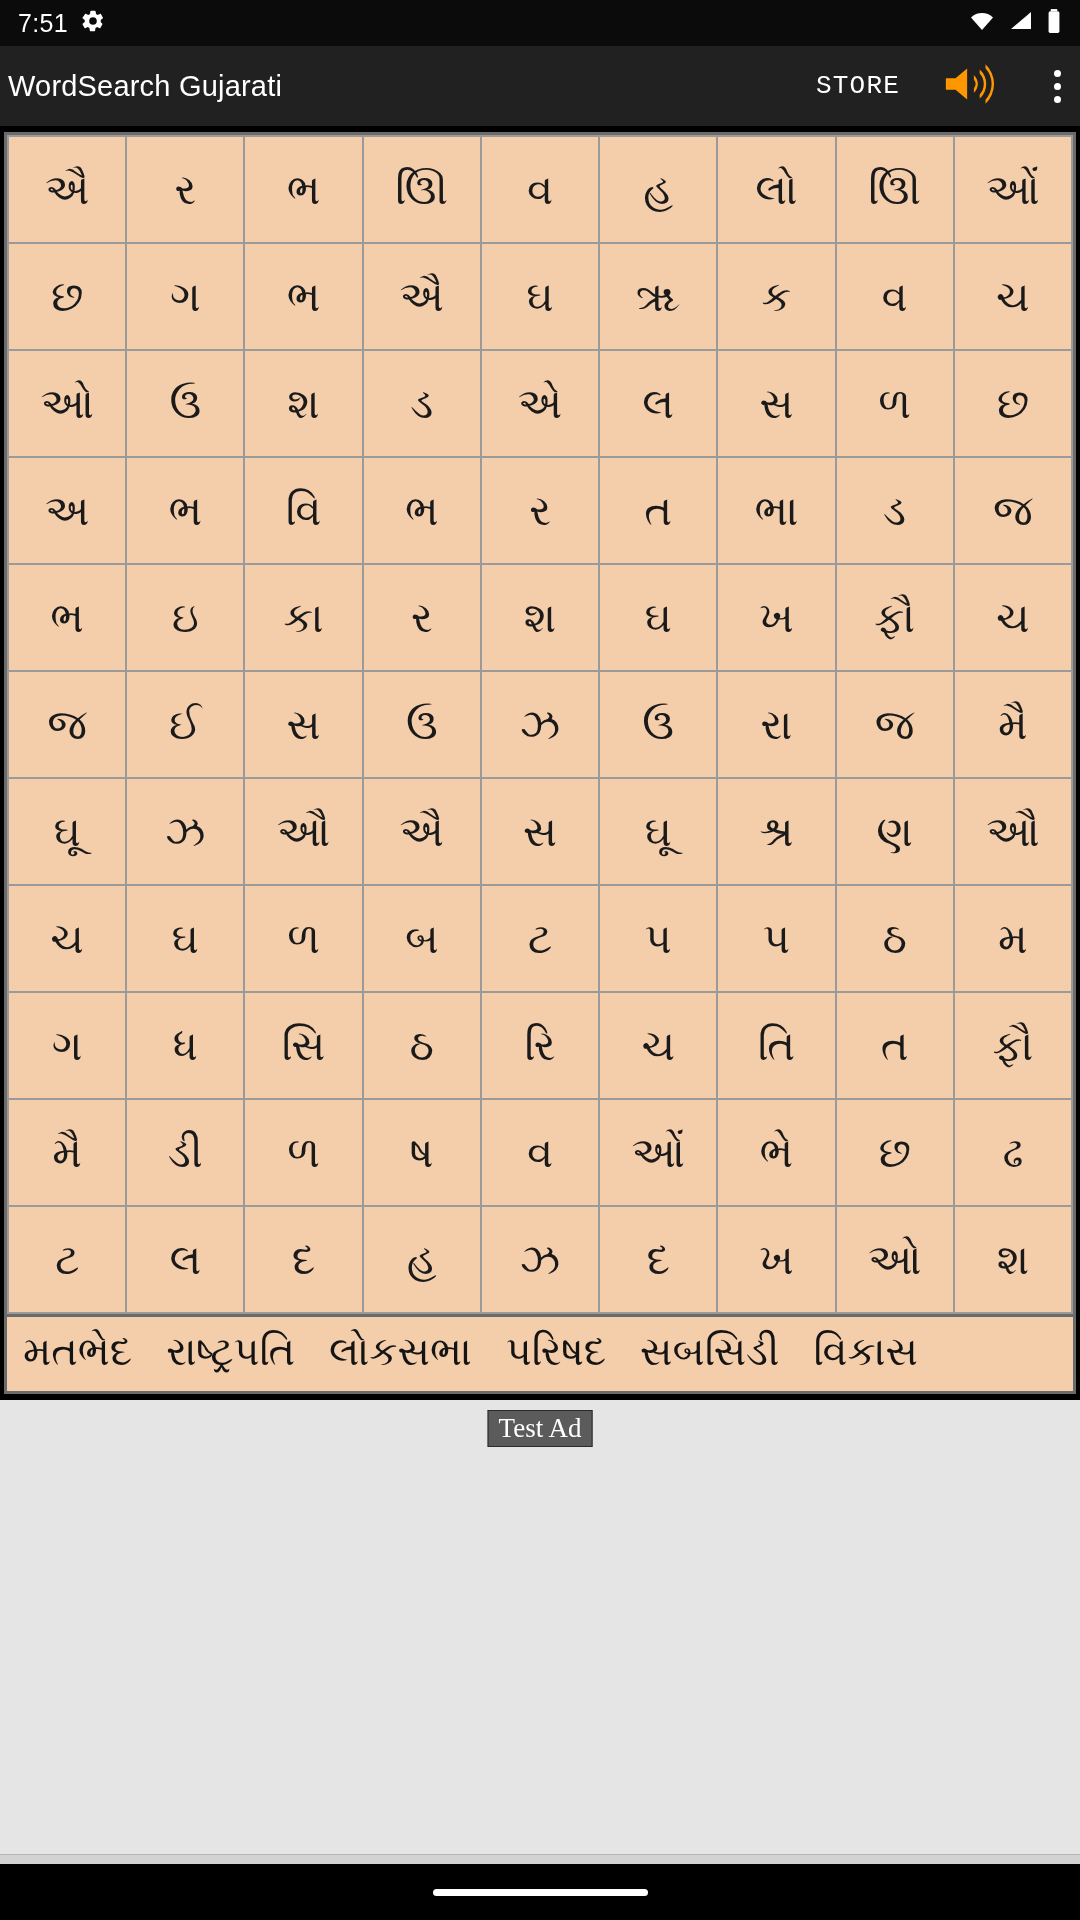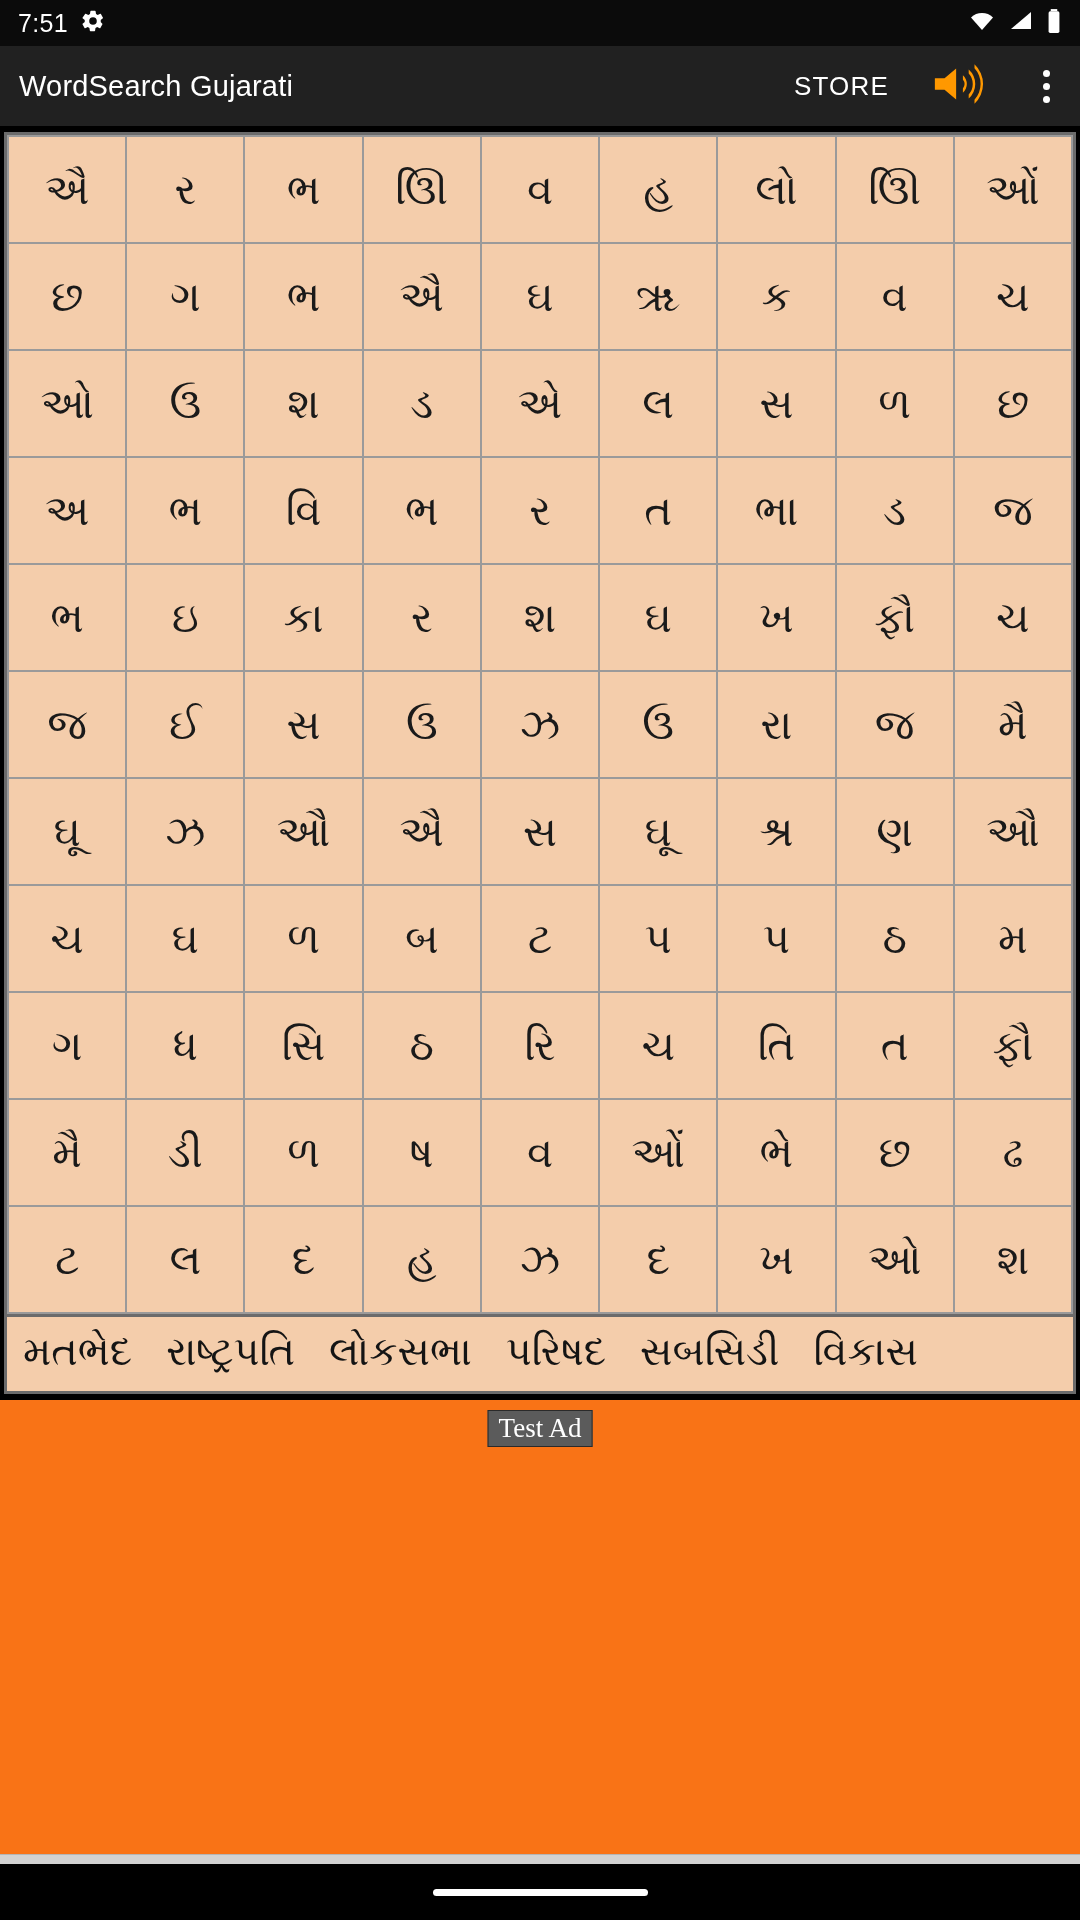--- a/index.html
+++ b/index.html
@@ -45,34 +45,35 @@
   }
   .gear-ico { display:block; }
   .sb-ico { display:block; }
 
   
   .actionbar {
     height: 80px;
     background: #212121;
     display: flex;
     align-items: center;
-    padding: 0 19px;
+    padding: 0 8px;
     flex: 0 0 auto;
   }
   .app-title {
     color: #ffffff;
     font-size: 29px;
     font-weight: normal;
     letter-spacing: 0.2px;
   }
   .actionbar .actions {
     margin-left: auto;
     display: flex;
     align-items: center;
     gap: 42px;
+    font-family: Liberation Mono, monospace;
   }
   .store-btn {
     color: #ffffff;
     font-size: 26px;
     letter-spacing: 1.2px;
     background: none;
     border: none;
     font-family: inherit;
     cursor: pointer;
   }
@@ -137,21 +138,21 @@
   .wordlist .word {
     font-size: 40px;
     color: #141414;
     font-family: "Liberation Serif", serif;
     line-height: 1.25;
     white-space: nowrap;
   }
 
   
   .ad-area {
-    background: #f97316;
+    background: #e5e5e5;
     flex: 1 1 auto;
     margin: 6px 0 0 0;
     position: relative;
     overflow: hidden;
   }
   .ad-badge {
     position: absolute;
     top: 10px;
     left: 50%;
     transform: translateX(-50%);

